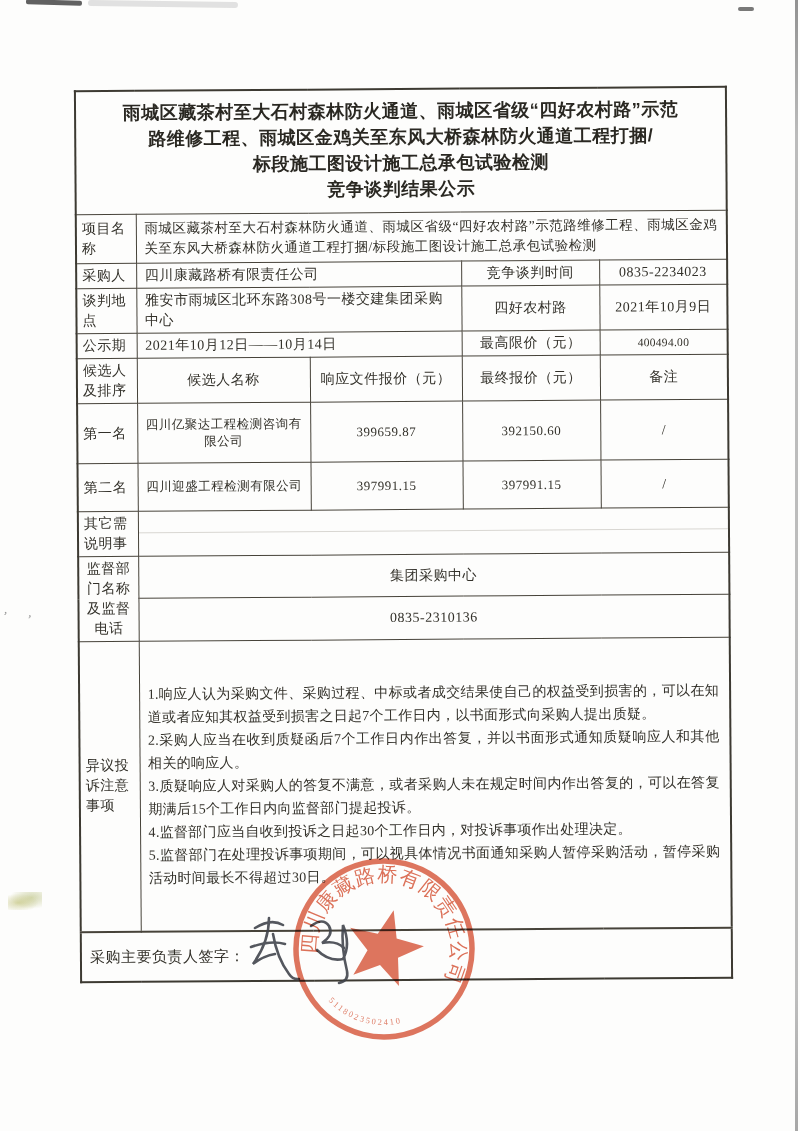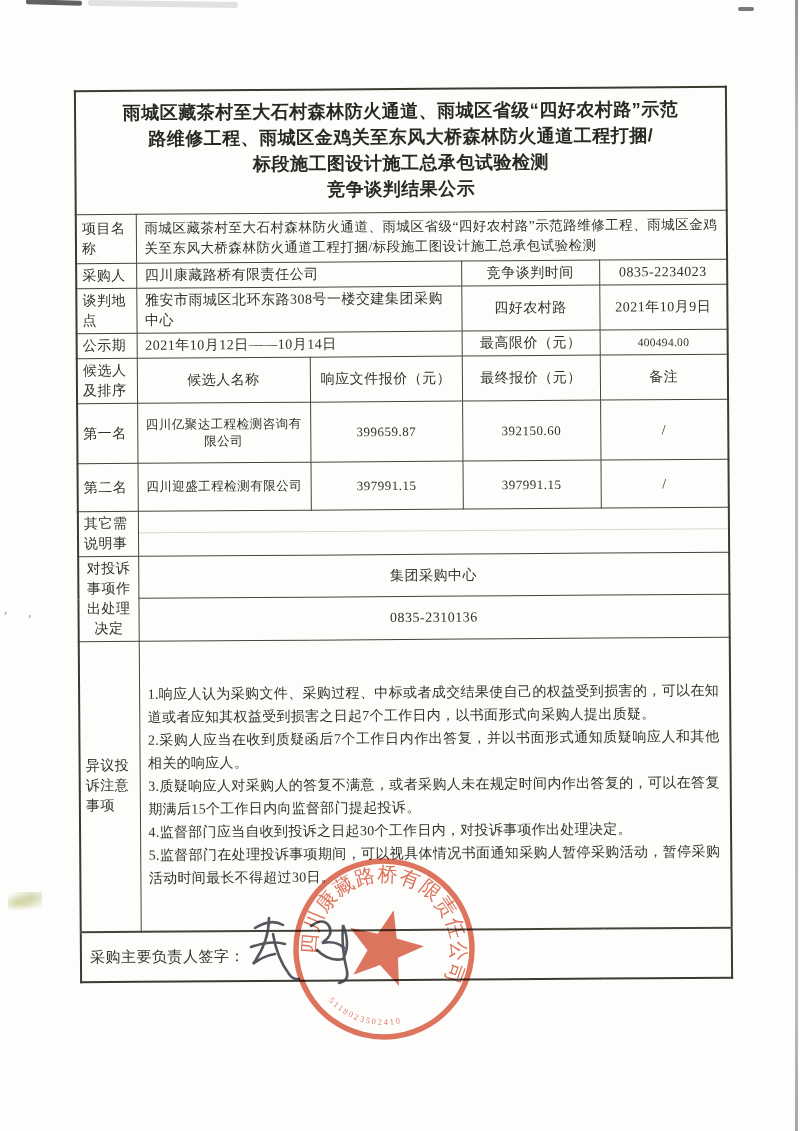--- a/index.html
+++ b/index.html
@@ -135,21 +135,21 @@
     <td class="center price">397991.15</td>
     <td class="center">/</td>
   </tr>
 
   <tr>
     <td class="c-label" style="height:36px">其它需说明事</td>
     <td colspan="4" class="empty-notes"></td>
   </tr>
 
   <tr>
-    <td rowspan="2" class="center" style="height:38px">对投诉事项作出处理决定</td>
+    <td rowspan="2" class="center" style="height:38px">监督部门名称及监督电话</td>
     <td colspan="4" class="center">集团采购中心</td>
   </tr>
   <tr>
     <td colspan="4" class="center" style="height:43px">0835-2310136</td>
   </tr>
 
   <tr>
     <td class="c-label" style="height:290px">异议投诉注意事项</td>
     <td colspan="4" class="obj-cell">
       <div class="obj-wrap">

